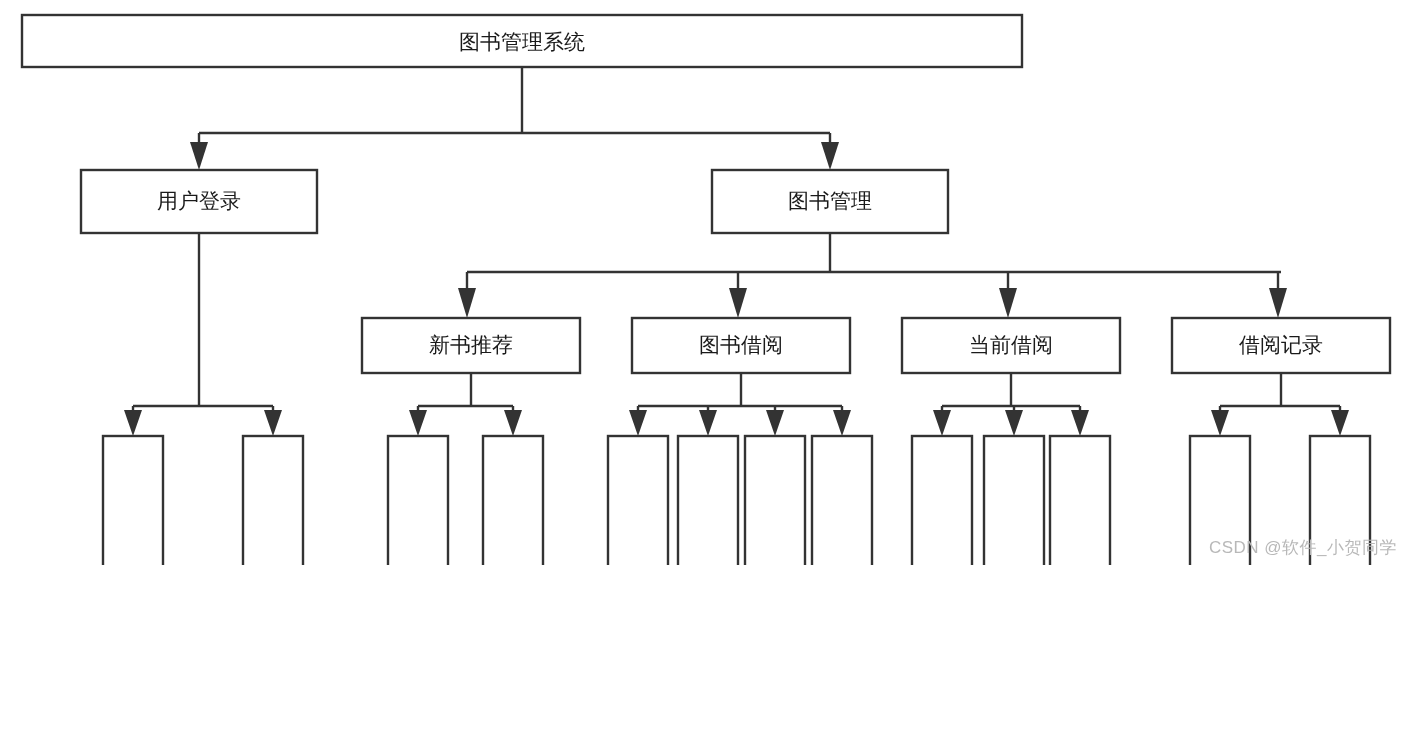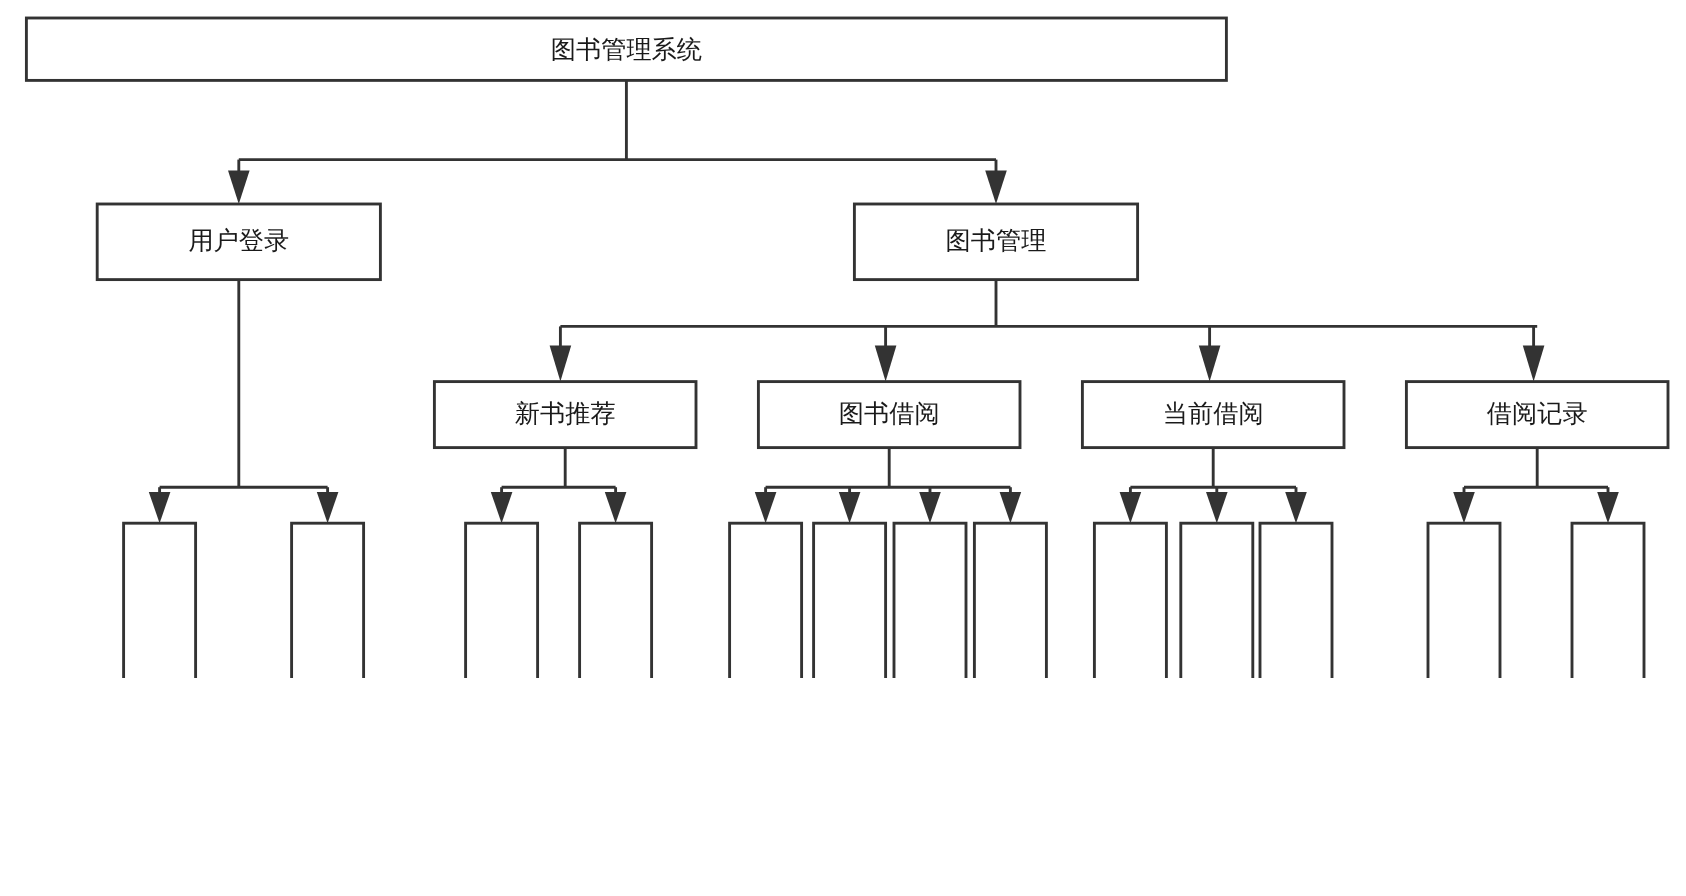--- a/index.html
+++ b/index.html
@@ -216,13 +216,14 @@
   <div class="node-label-v" style="left:608px;  top:436px; width:60px; height:298px;">查询图书</div>
   <div class="node-label-v" style="left:678px;  top:436px; width:60px; height:298px;">新增图书（管理员）</div>
   <div class="node-label-v" style="left:745px;  top:436px; width:60px; height:298px;">编辑图书（管理员）</div>
   <div class="node-label-v" style="left:812px;  top:436px; width:60px; height:298px;">借阅图书</div>
   <div class="node-label-v" style="left:912px;  top:436px; width:60px; height:298px;">查询图书</div>
   <div class="node-label-v" style="left:984px;  top:436px; width:60px; height:298px;">归还图书</div>
   <div class="node-label-v" style="left:1050px; top:436px; width:60px; height:298px;">确认归还（管理员）</div>
   <div class="node-label-v" style="left:1190px; top:436px; width:60px; height:298px;">新增借阅记录</div>
   <div class="node-label-v" style="left:1310px; top:436px; width:60px; height:298px;">查询借阅记录</div>
 
+  <div class="watermark">CSDN @软件_小贺同学</div>
 </div>
 
 </body></html>

